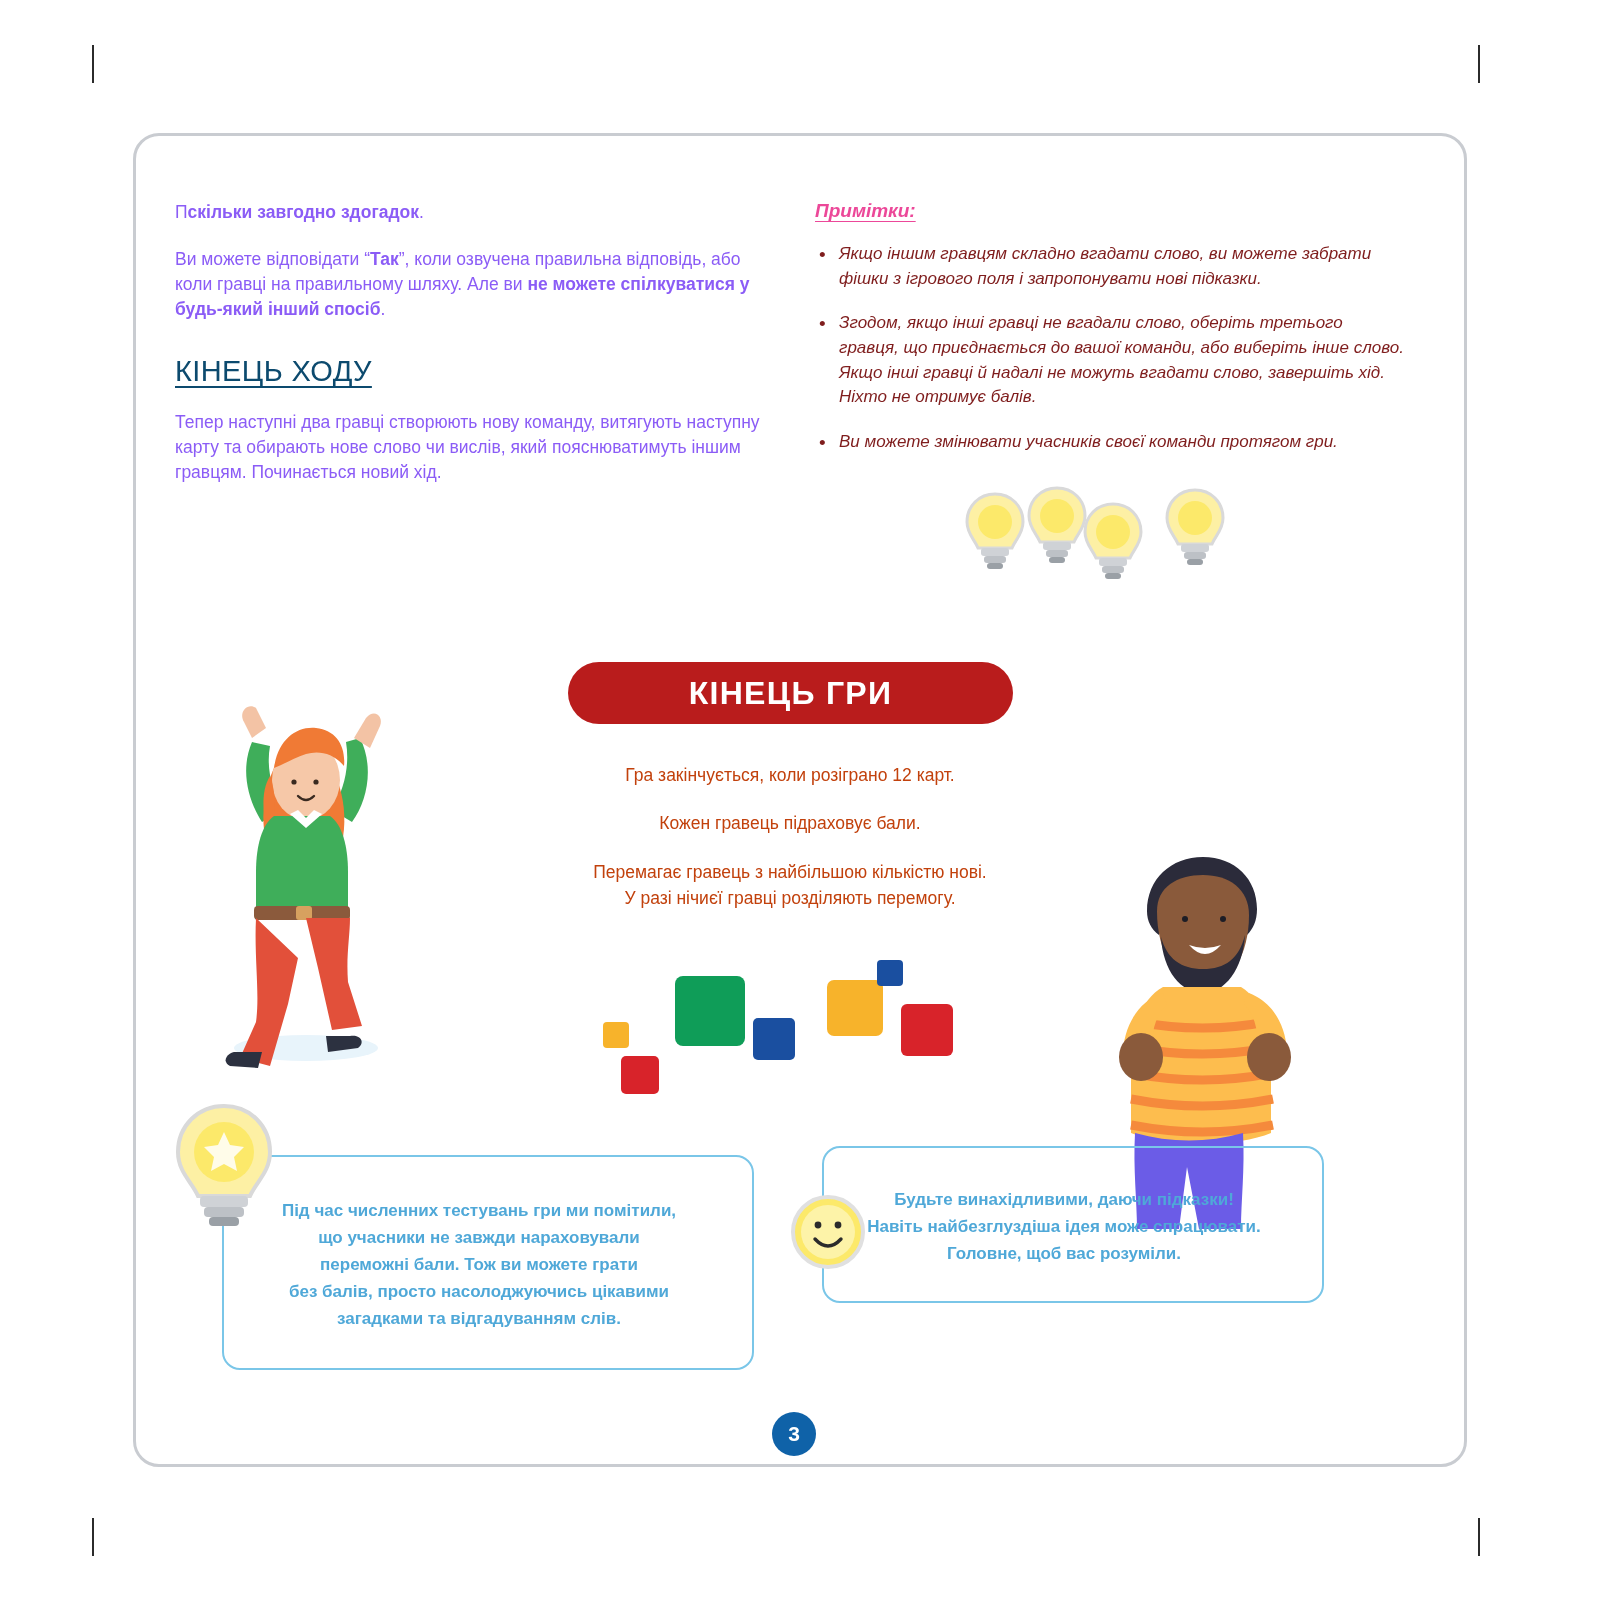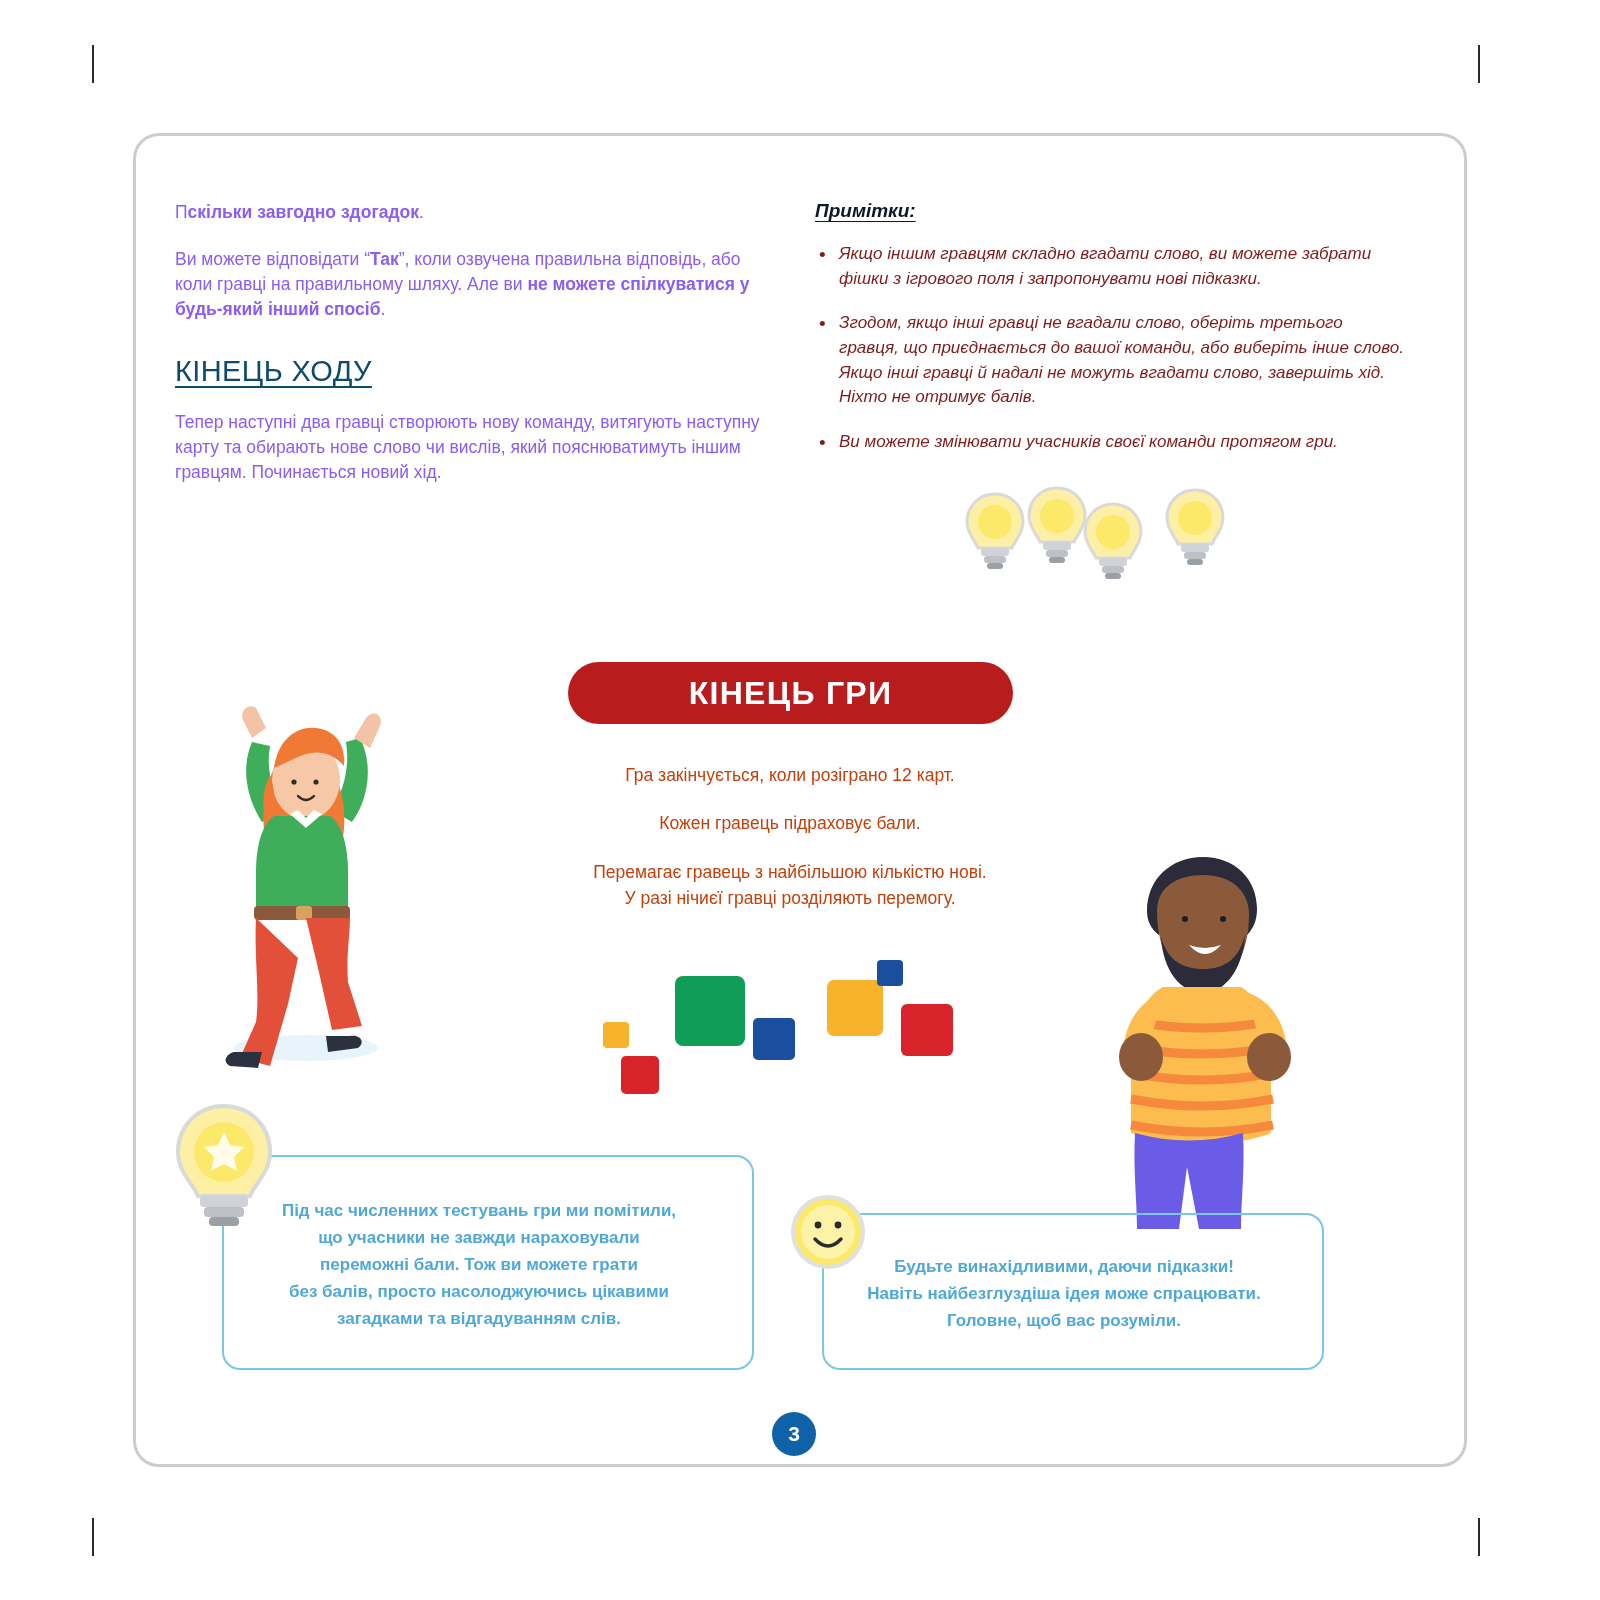--- a/index.html
+++ b/index.html
@@ -66,21 +66,21 @@
     text-underline-offset: 5px;
     color: #0c4a6e;
   }
 
   .notes-title {
     font-size: 19px;
     font-weight: bold;
     font-style: italic;
     text-decoration: underline;
     text-underline-offset: 4px;
-    color: #0f172a;
+    color: #ec4899;
     margin: 0 0 20px 0;
   }
   ul.notes {
     margin: 0;
     padding: 0;
     list-style: none;
   }
   ul.notes li {
     position: relative;
     padding-left: 24px;
@@ -148,21 +148,21 @@
     font-weight: bold;
     font-size: 17px;
     line-height: 1.58;
     text-align: center;
     display: flex;
     align-items: center;
     justify-content: center;
     padding: 22px 26px 16px 8px;
   }
   #tip-left  { left: 222px; top: 1155px; width: 532px; height: 215px; }
-  #tip-right { left: 822px; top: 1213px; width: 502px; height: 157px; }
+  #tip-right { left: 822px; top: 1146px; width: 502px; height: 157px; }
 
   .tip-icon {
     position: absolute;
     z-index: 5;
   }
 
   
   .page-number {
     position: absolute;
     left: 772px;

